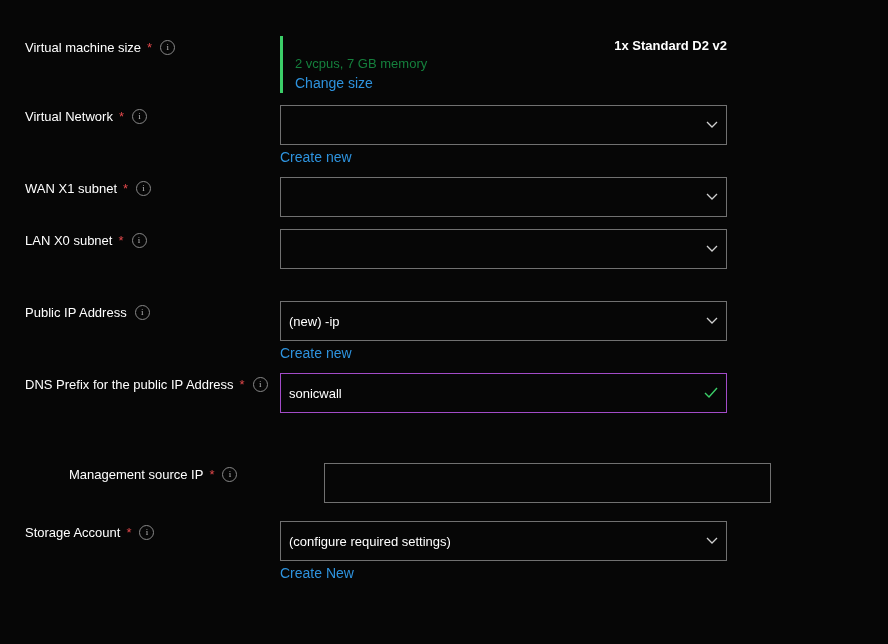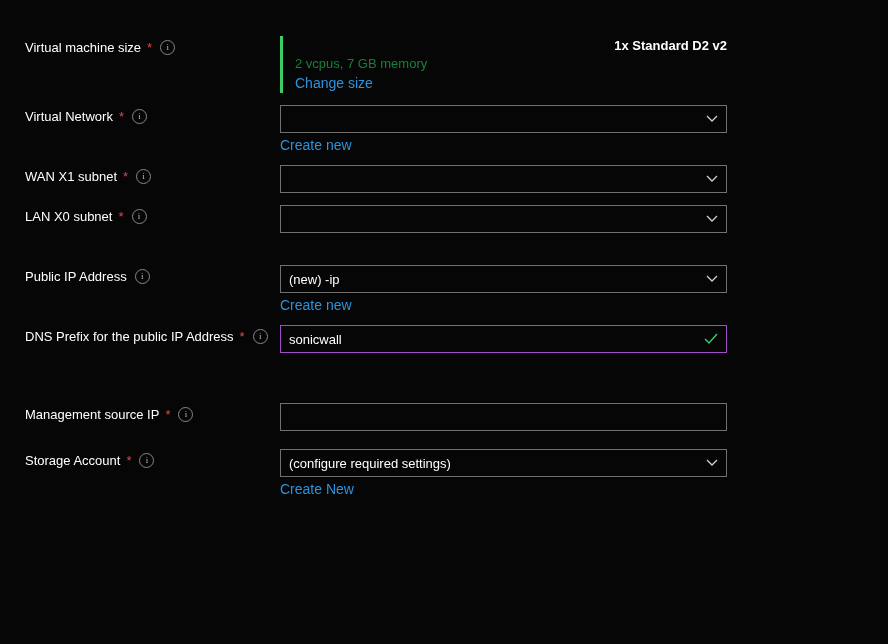--- a/index.html
+++ b/index.html
@@ -96,21 +96,21 @@
   .section-title {
     font-weight: 700;
     font-size: 15px;
     margin-top: 36px;
     color: #fff;
   }
   
   .control {
     position: relative;
     width: 100%;
-    height: 28px;
+    height: 40px;
     border: 1px solid #707070;
     background: transparent;
     display: flex;
     align-items: center;
     padding: 0 28px 0 8px;
     box-sizing: border-box;
     color: #fff;
     font-size: 13px;
     cursor: pointer;
   }
@@ -141,21 +141,21 @@
     transform: translateY(-50%);
   }
   .check svg { display:block; }
   .sublink { margin-top: 4px; }
   .suffix {
     color: #e0e0e0;
     text-align: right;
     margin-top: 6px;
     font-size: 13px;
   }
-  .gap-large { margin-top: 50px; }
+  .gap-large { margin-top: 50px; margin-left: 44px; }
 </style>
 </head>
 <body>
 
 <div class="page">
 
 
   <div class="row">
     <div class="label-col">
       <span>Virtual machine size</span>

